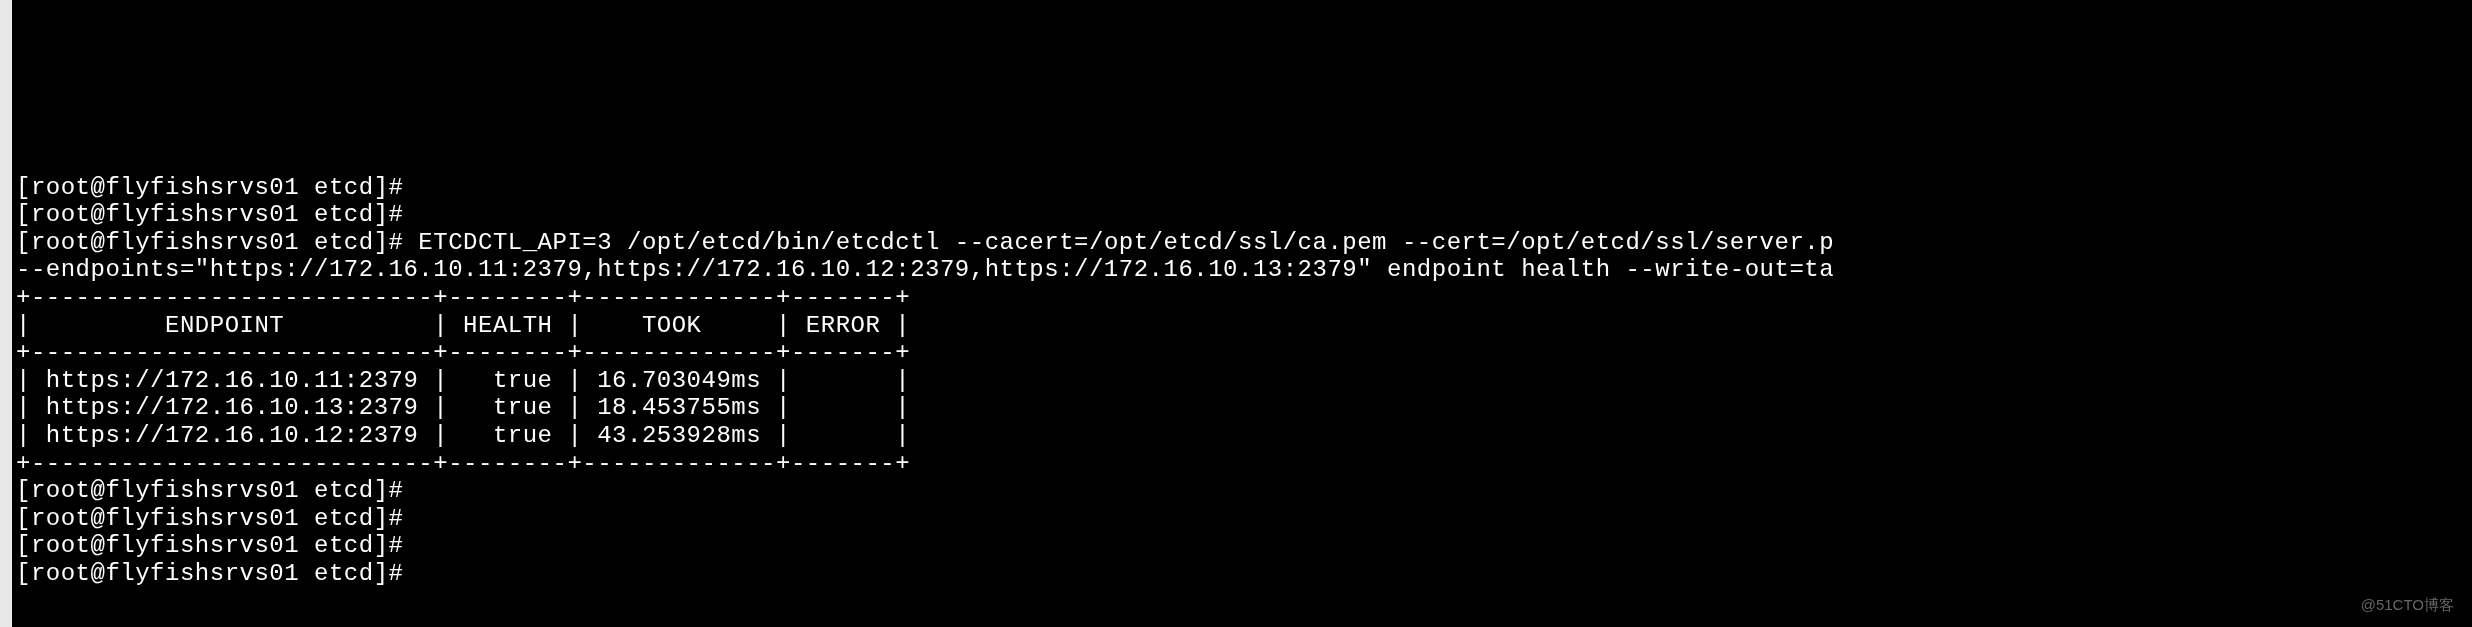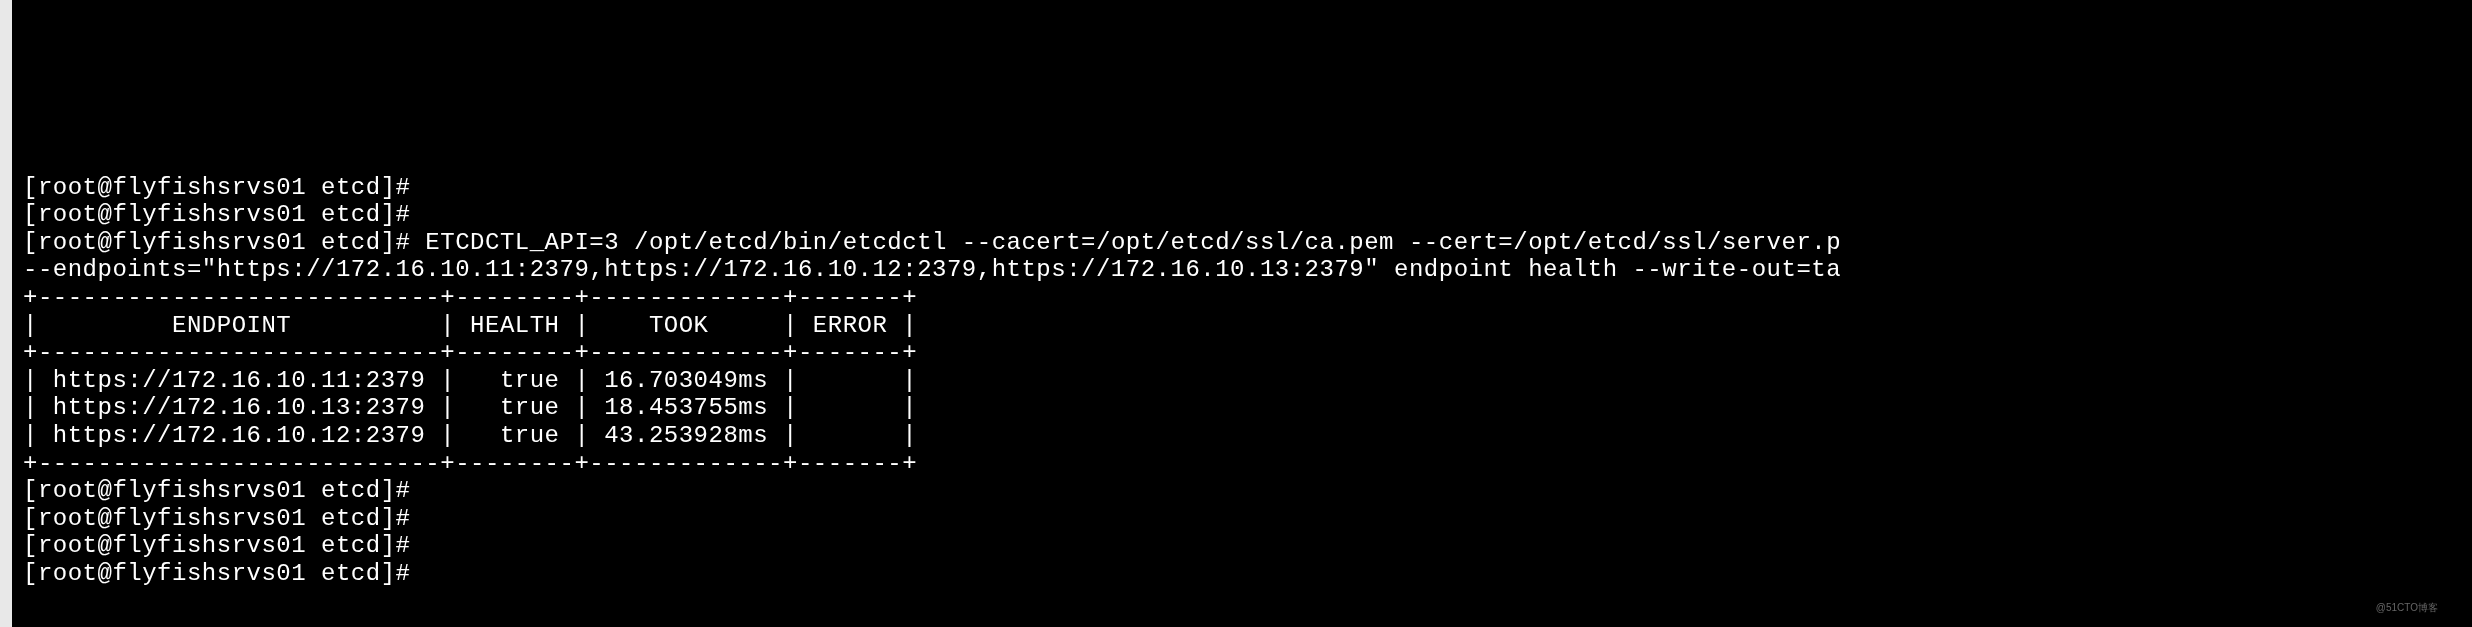--- a/index.html
+++ b/index.html
@@ -20,30 +20,30 @@
     }
     .scrollbar-indicator {
       position: fixed;
       left: 0;
       top: 0;
       width: 12px;
       height: 100%;
       background: #e8e8e8;
     }
     .main {
-      margin-left: 11px;
+      margin-left: 4px;
     }
     .prompt-line {
       display: block;
     }
     .watermark {
       position: fixed;
-      right: 34px;
+      right: 18px;
       bottom: 14px;
-      font-size: 10px;
+      font-size: 15px;
       color: #666666;
       font-family: Arial, sans-serif;
       letter-spacing: 0;
     }
   </style>
 </head>
 <body>
 
 
 

